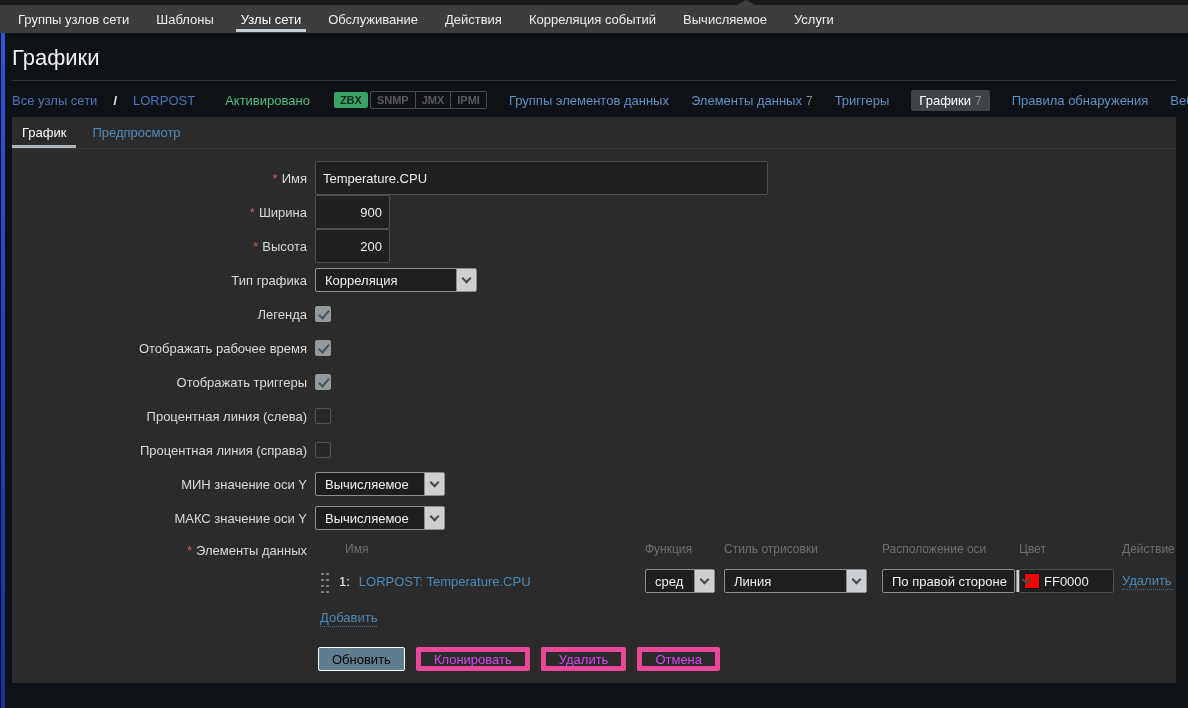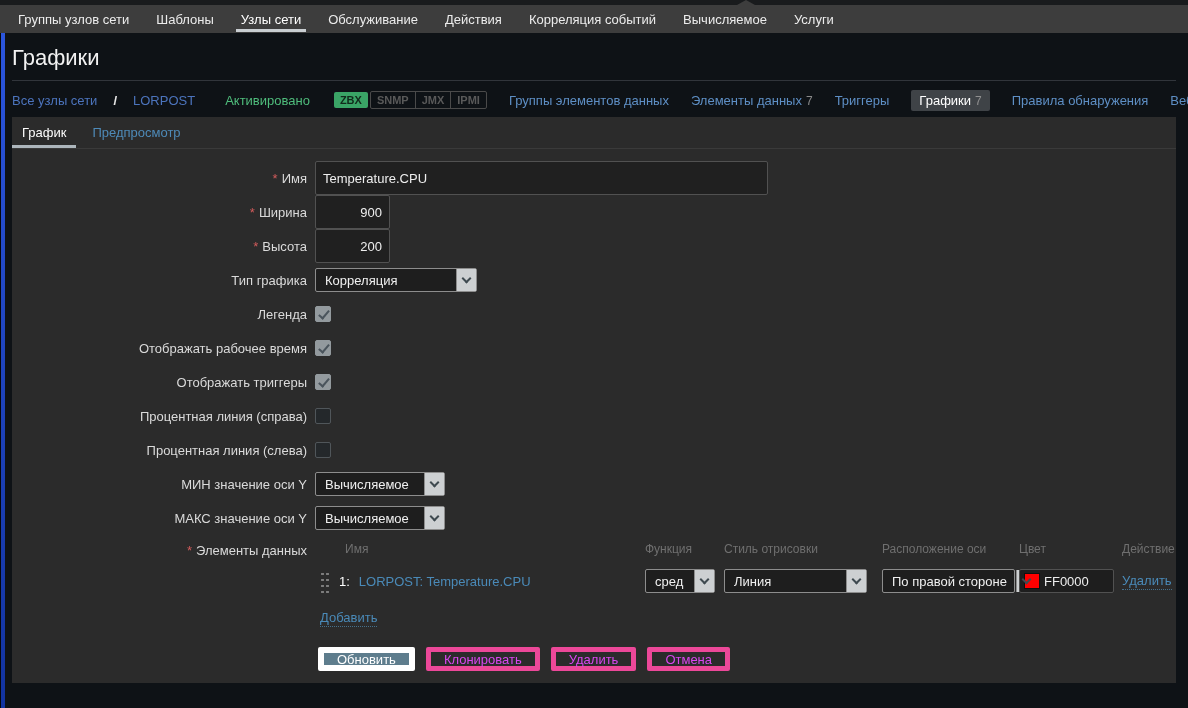--- a/index.html
+++ b/index.html
@@ -90,21 +90,21 @@
   .item-link{color:#4a8ab8;cursor:pointer;white-space:nowrap}
   .color-box{display:flex;align-items:center;border:1px solid #515151;background:#1e1e1e;height:24px;border-radius:2px;width:95px}
   .swatch{width:16px;height:16px;margin:0 4px;border:1px solid #101010;cursor:pointer;flex:none}
   .color-text{color:#eeeeee;font-size:13px;background:transparent;border:none;width:60px;outline:none;font-family:"Liberation Sans",sans-serif}
   .action-link{color:#4a8ab8;cursor:pointer;border-bottom:1px dotted #44708c;padding-bottom:1px;display:inline-block}
   .add-row{margin:12px 0 2px 5px}
 
   
   .footer{margin:18px 0 0 306px;display:flex;gap:11px}
   .btn{height:24px;padding:0 13px;border-radius:2px;font-size:13px;display:inline-flex;align-items:center;cursor:pointer;white-space:nowrap}
-  .btn-primary{background:#5e7d8d;color:#ffffff;border:6px solid #ffffff}
+  .btn-primary{background:#5e7d8d;color:#000000;border:1px solid #ffffff}
   .btn-ghost{background:transparent;color:#d946ef;border:5px solid #ec4899}
 </style>
 </head>
 <body>
 
 <div class="left-strip"></div>
 
 <nav class="topnav">
   <div class="notch"></div>
   <div class="topnav-item">
@@ -217,28 +217,28 @@
     </div>
 
     <div class="form-row">
       <div class="flabel">Отображать триггеры</div>
       <div class="control">
           <span class="checkbox checked"></span>
         </div>
     </div>
 
     <div class="form-row">
+      <div class="flabel">Процентная линия (слева)</div>
+      <div class="control">
+          <span class="checkbox"></span>
+        </div>
+    </div>
+
+    <div class="form-row">
       <div class="flabel">Процентная линия (справа)</div>
-      <div class="control">
-          <span class="checkbox"></span>
-        </div>
-    </div>
-
-    <div class="form-row">
-      <div class="flabel">Процентная линия (слева)</div>
       <div class="control">
           <span class="checkbox"></span>
         </div>
     </div>
 
     <div class="form-row">
       <div class="flabel">МИН значение оси Y</div>
       <div class="control">
         <div class="select w-calc">
           <span class="select-value">Вычисляемое</span>

